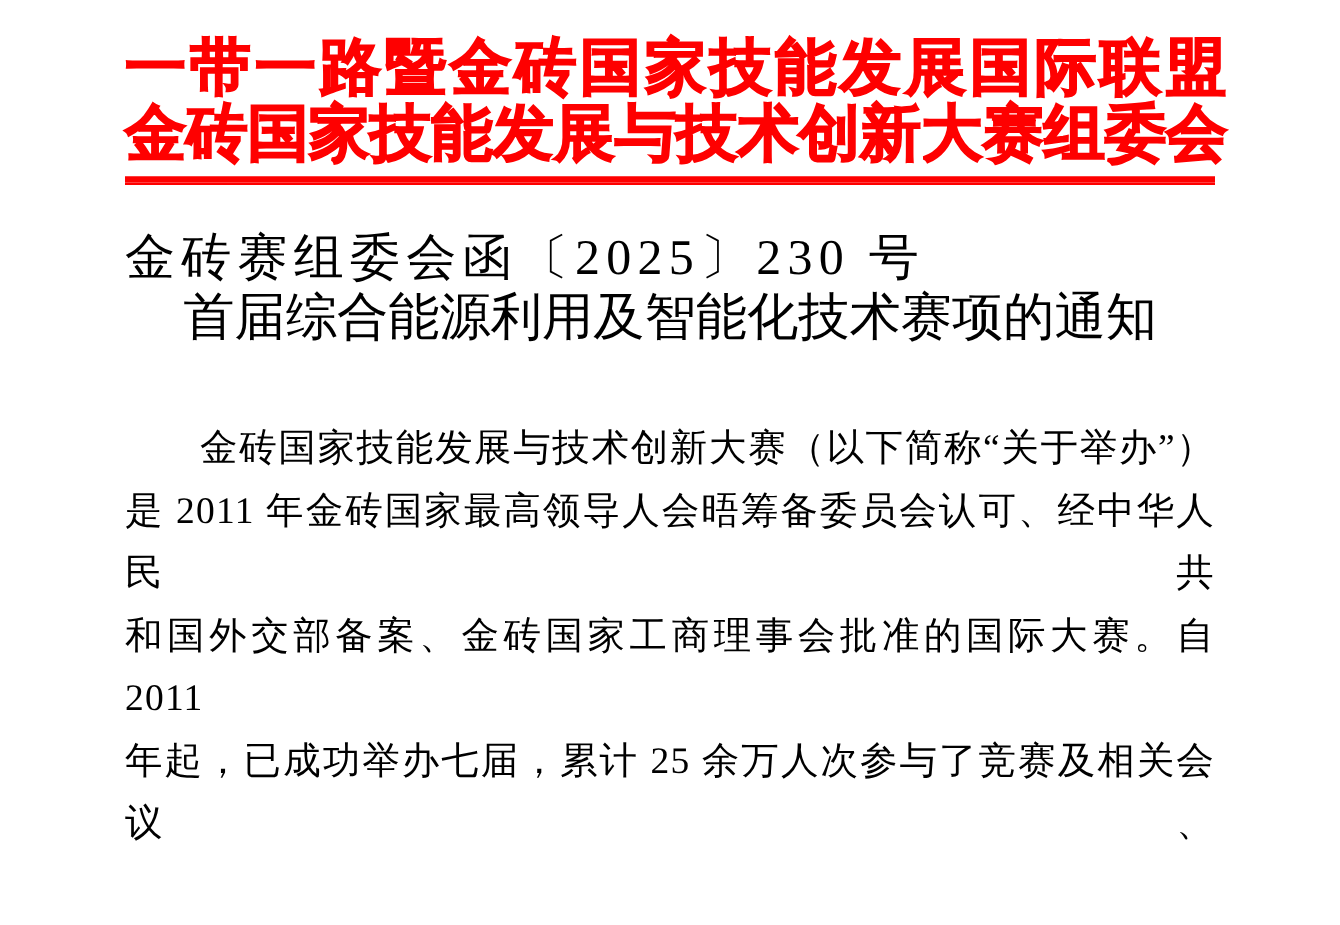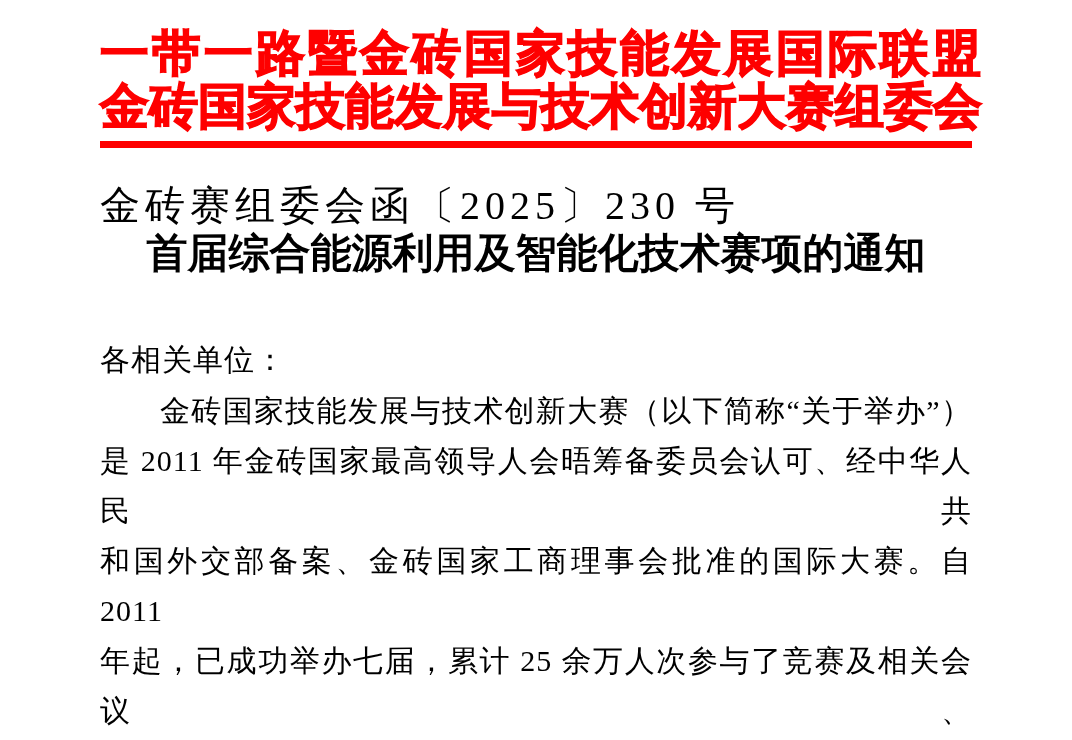--- a/index.html
+++ b/index.html
@@ -52,21 +52,21 @@
     font-family: "Liberation Sans", "DejaVu Sans", sans-serif;
     font-weight: 900;
     font-size: 31px;
     line-height: 37px;
     white-space: nowrap;
     letter-spacing: 0.5px;
   }
   .title-line2 {
     margin-top: 3px;
     font-family: "Liberation Sans", "DejaVu Sans", sans-serif;
-    font-weight: 700;
+    font-weight: 400;
     font-size: 41px;
     line-height: 48px;
     white-space: nowrap;
   }
 
   
   .body-text {
     margin-top: 57px;
     color: var(--ink);
     font-family: "Liberation Serif", "DejaVu Serif", serif;
@@ -92,21 +92,20 @@
     <div class="divider"></div>
   </header>
 
   <div class="doc-number">金砖赛组委会函〔2025〕230 号</div>
 
   <div class="title">
     <div class="title-line2">首届综合能源利用及智能化技术赛项的通知</div>
   </div>
 
   <div class="body-text">
-    <div class="salutation">各相关单位：</div>
     <div class="paragraph">
       <div class="body-line indent-first">金砖国家技能发展与技术创新大赛（以下简称“关于举办”）</div>
       <div class="body-line">是 2011 年金砖国家最高领导人会晤筹备委员会认可、经中华人民共</div>
       <div class="body-line">和国外交部备案、金砖国家工商理事会批准的国际大赛。自 2011</div>
       <div class="body-line">年起，已成功举办七届，累计 25 余万人次参与了竞赛及相关会议、</div>
 
     </div>
   </div>
 
 </div>

